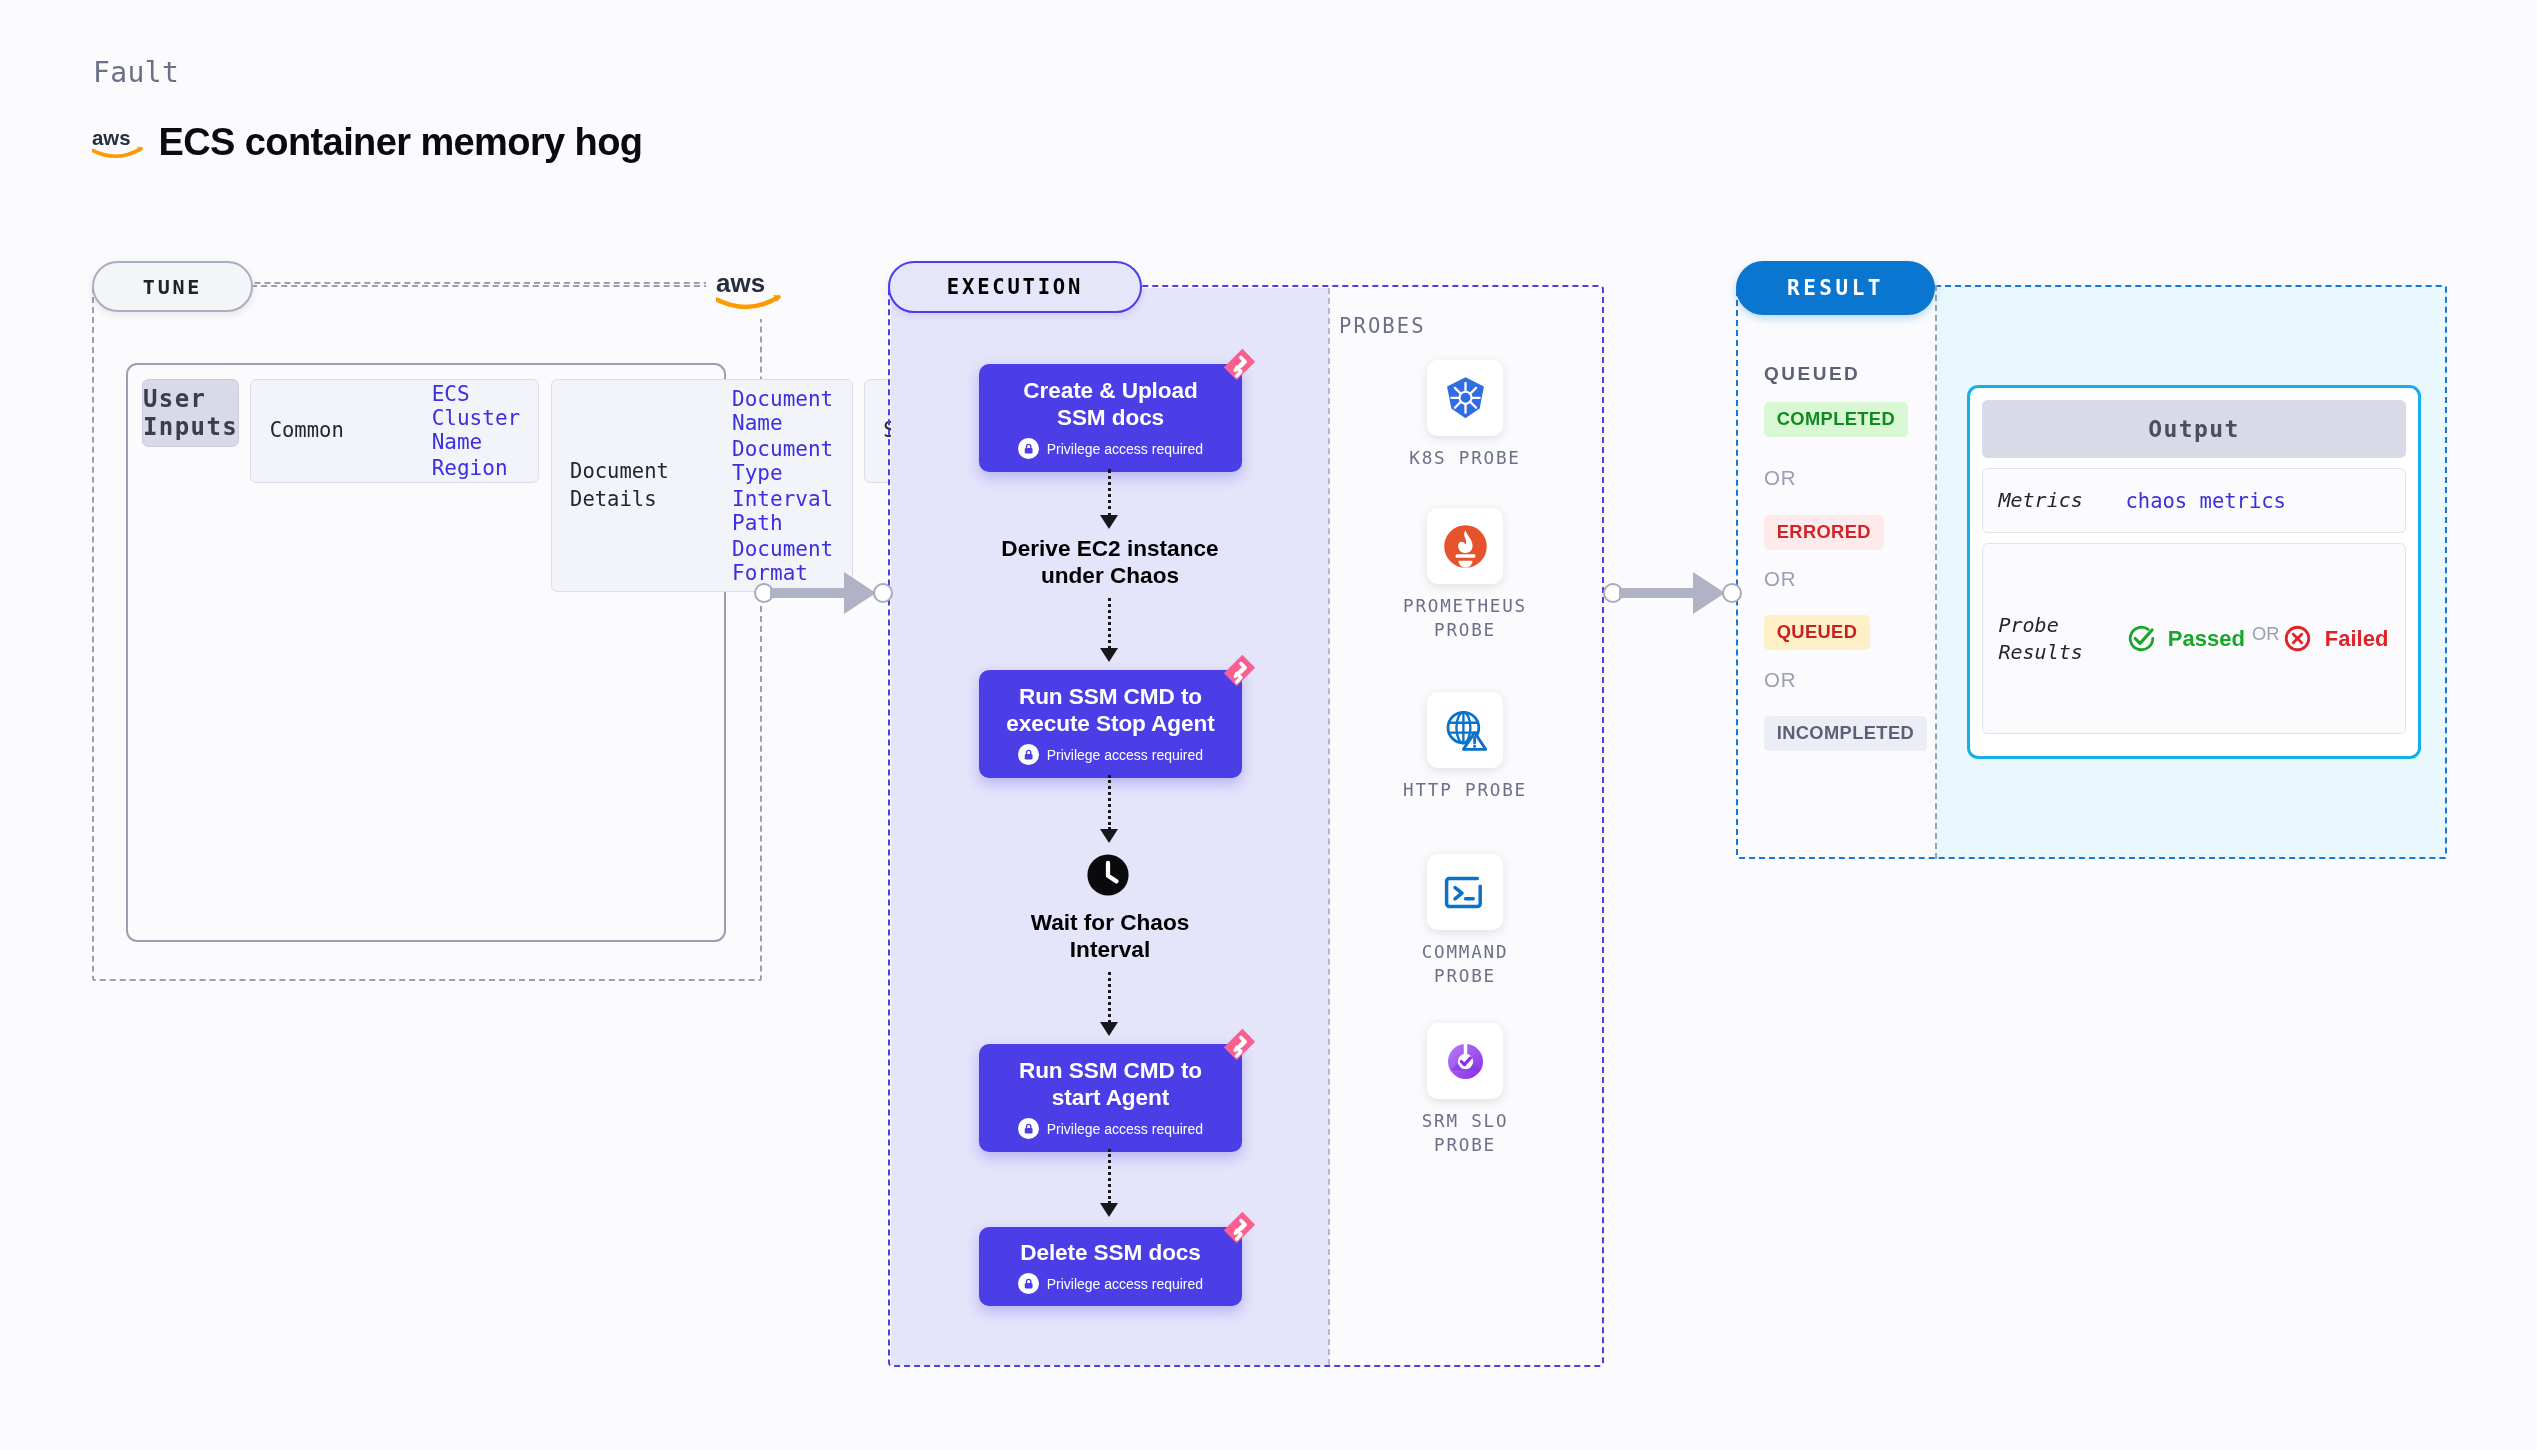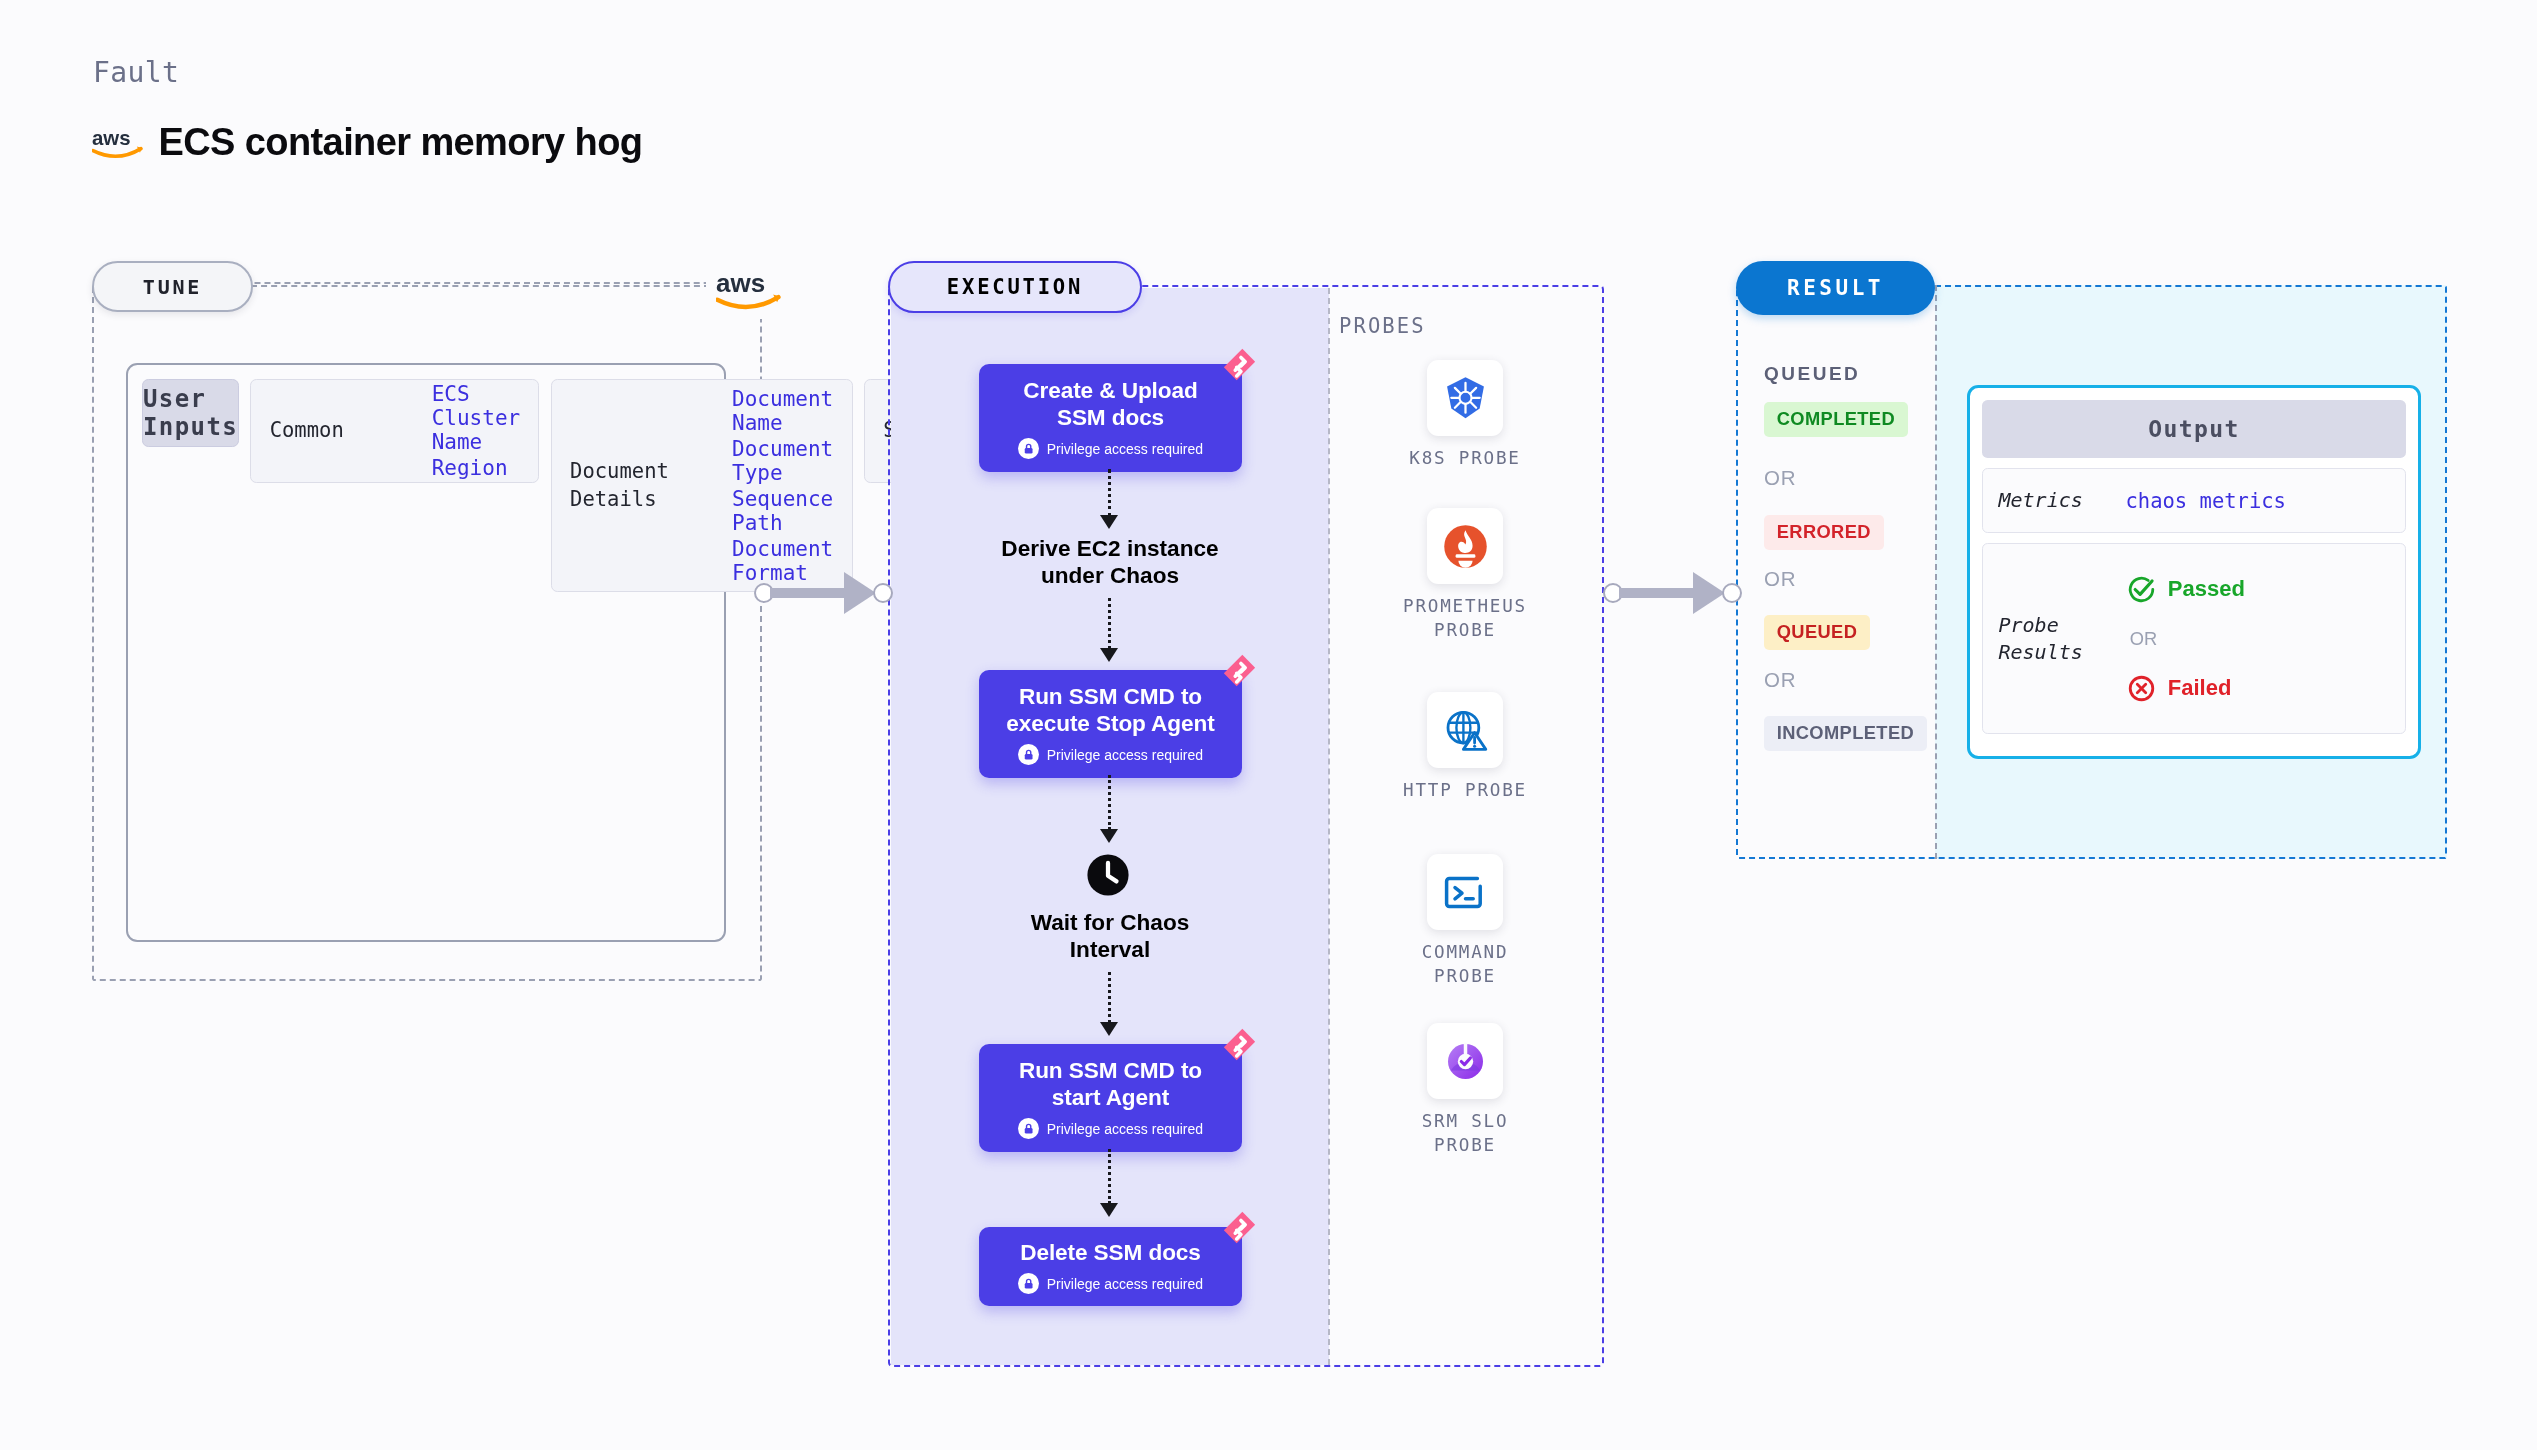--- a/index.html
+++ b/index.html
@@ -254,21 +254,21 @@
     width: 127px; flex: 0 0 127px;
     font-family: "DejaVu Sans Mono", monospace;
     font-size: 20px; color: #23252f; line-height: 1.35; white-space: pre-line; font-style: italic;
   }
   .out-metrics { height: 65px; }
   .out-probes  { height: 191px; }
   .metric-val {
     font-family: "DejaVu Sans Mono", monospace;
     font-size: 20.5px; color: #3b2fdf;
   }
-  .pr-stack { display: flex; flex-direction: column; gap: 23px; }
+  .pr-stack { display: flex; flex-direction: row; gap: 3px; }
   .pr-line { display: flex; align-items: center; gap: 11.3px; }
   .pr-line .txt { font-size: 22px; font-weight: 700; }
   .pr-or { font-size: 18.3px; color: #9aa0b2; padding-left: 4.2px; }
 </style>
 </head>
 <body>
 
 <div class="stage">
 
   <div class="hdr-fault">Fault</div>
@@ -304,21 +304,21 @@
         <div class="ui-val">Region</div>
       </div>
     </div>
 
     <div class="ui-section sec-docs">
       <div class="ui-sec-label">Document
 Details</div>
       <div class="ui-sec-values">
         <div class="ui-val">Document Name</div>
         <div class="ui-val">Document Type</div>
-        <div class="ui-val">Sequence Path</div>
+        <div class="ui-val">Interval Path</div>
         <div class="ui-val">Document Format</div>
       </div>
     </div>
 
     <div class="ui-section sec-sequence">
       <div class="ui-sec-label">Sequence</div>
       <div class="ui-sec-values">
         <div class="ui-val">Serial</div>
         <div class="ui-val">Parallel</div>
       </div>

